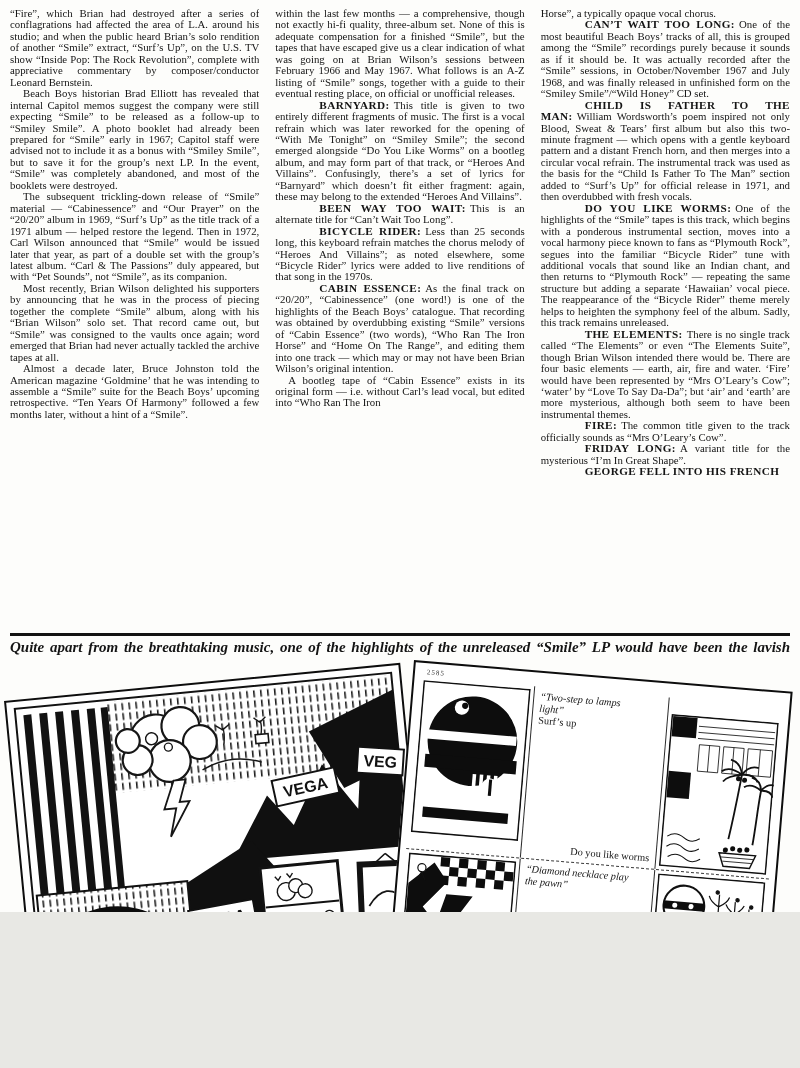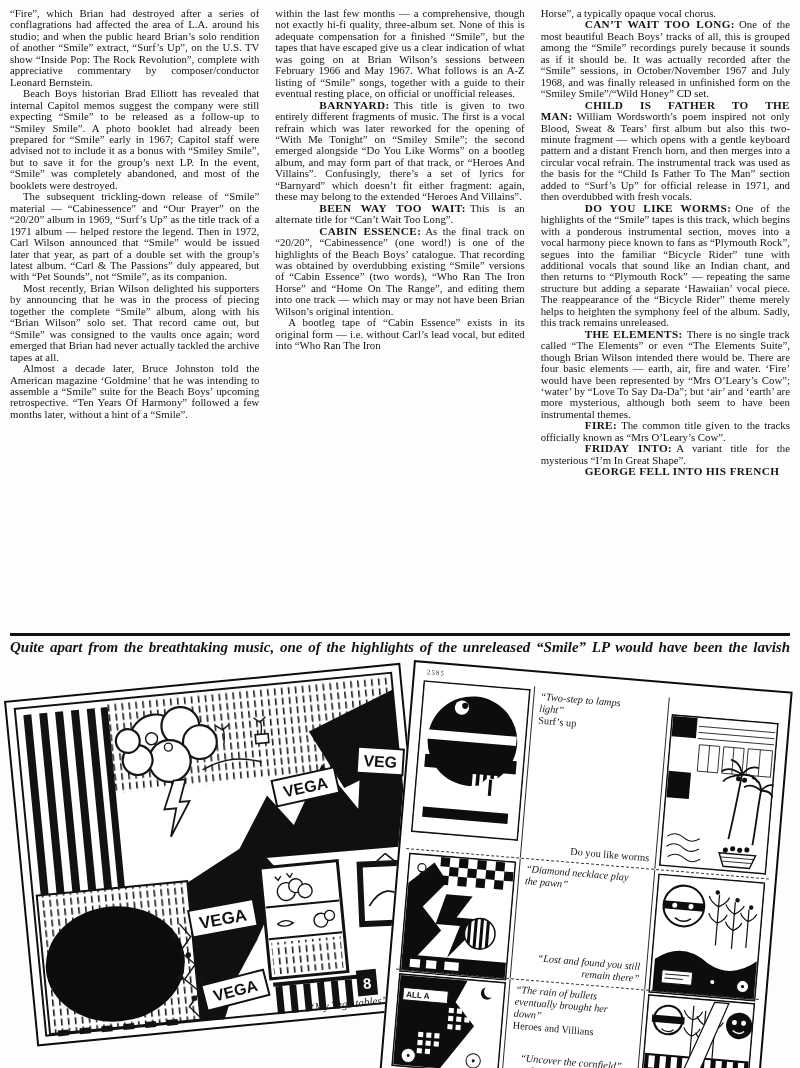--- a/index.html
+++ b/index.html
@@ -1,16 +1,16 @@
 <!DOCTYPE html>
 <html><head>
 <meta charset="utf-8">
 <style>
   html,body{margin:0;padding:0;background:#e8e8e4;}
-  .page{position:relative;width:800px;height:1068px;background:#fdfdfb;overflow:hidden;
+  .page{position:relative;width:800px;height:912px;background:#fdfdfb;overflow:hidden;
         font-family:"Liberation Serif","DejaVu Serif",serif;color:#141414;}
   
   .columns{position:absolute;top:8px;left:10px;width:780px;height:622px;
            display:flex;gap:16px;}
   .col{flex:1 1 0;overflow:hidden;text-align:justify;
        font-size:10.8px;line-height:11.45px;letter-spacing:0px;}
   .col p{margin:0;}
   .col p.indent{text-indent:13px;}
   .lead{font-weight:bold;letter-spacing:.4px;margin-right:4px;font-size:11.2px;padding-left:44px;}
   
@@ -57,31 +57,32 @@
       <p><span>“Fire”, which Brian had destroyed after a series of conflagrations had affected the area of L.A. around his studio; and when the public heard Brian’s solo rendition of another “Smile” extract, “Surf’s Up”, on the U.S. TV show “Inside Pop: The Rock Revolution”, complete with appreciative commentary by composer/conductor Leonard Bernstein.</span></p>
       <p class="indent"><span>Beach Boys historian Brad Elliott has revealed that internal Capitol memos suggest the company were still expecting “Smile” to be released as a follow-up to “Smiley Smile”. A photo booklet had already been prepared for “Smile” early in 1967; Capitol staff were advised not to include it as a bonus with “Smiley Smile”, but to save it for the group’s next LP. In the event, “Smile” was completely abandoned, and most of the booklets were destroyed.</span></p>
       <p class="indent"><span>The subsequent trickling-down release of “Smile” material — “Cabinessence” and “Our Prayer” on the “20/20” album in 1969, “Surf’s Up” as the title track of a 1971 album — helped restore the legend. Then in 1972, Carl Wilson announced that “Smile” would be issued later that year, as part of a double set with the group’s latest album. “Carl &amp; The Passions” duly appeared, but with “Pet Sounds”, not “Smile”, as its companion.</span></p>
       <p class="indent"><span>Most recently, Brian Wilson delighted his supporters by announcing that he was in the process of piecing together the complete “Smile” album, along with his “Brian Wilson” solo set. That record came out, but “Smile” was consigned to the vaults once again; word emerged that Brian had never actually tackled the archive tapes at all.</span></p>
       <p class="indent"><span>Almost a decade later, Bruce Johnston told the American magazine ‘Goldmine’ that he was intending to assemble a “Smile” suite for the Beach Boys’ upcoming retrospective. “Ten Years Of Harmony” followed a few months later, without a hint of a “Smile”.</span></p>
     </div>
     <div class="col">
       <p><span>within the last few months — a comprehensive, though not exactly hi-fi quality, three-album set. None of this is adequate compensation for a finished “Smile”, but the tapes that have escaped give us a clear indication of what was going on at Brian Wilson’s sessions between February 1966 and May 1967. What follows is an A-Z listing of “Smile” songs, together with a guide to their eventual resting place, on official or unofficial releases.</span></p>
       <p><b class="lead">BARNYARD:</b><span>This title is given to two entirely different fragments of music. The first is a vocal refrain which was later reworked for the opening of “With Me Tonight” on “Smiley Smile”; the second emerged alongside “Do You Like Worms” on a bootleg album, and may form part of that track, or “Heroes And Villains”. Confusingly, there’s a set of lyrics for “Barnyard” which doesn’t fit either fragment: again, these may belong to the extended “Heroes And Villains”.</span></p>
       <p><b class="lead">BEEN WAY TOO WAIT:</b><span>This is an alternate title for “Can’t Wait Too Long”.</span></p>
+      <p><b class="lead">BICYCLE RIDER:</b><span>Less than 25 seconds long, this keyboard refrain matches the chorus melody of “Heroes And Villains”; as noted elsewhere, some “Bicycle Rider” lyrics were added to live renditions of that song in the 1970s.</span></p>
       <p><b class="lead">CABIN ESSENCE:</b><span>As the final track on “20/20”, “Cabinessence” (one word!) is one of the highlights of the Beach Boys’ catalogue. That recording was obtained by overdubbing existing “Smile” versions of “Cabin Essence” (two words), “Who Ran The Iron Horse” and “Home On The Range”, and editing them into one track — which may or may not have been Brian Wilson’s original intention.</span></p>
       <p class="indent"><span>A bootleg tape of “Cabin Essence” exists in its original form — i.e. without Carl’s lead vocal, but edited into “Who Ran The Iron</span></p>
     </div>
     <div class="col">
       <p><span>Horse”, a typically opaque vocal chorus.</span></p>
       <p><b class="lead">CAN’T WAIT TOO LONG:</b><span>One of the most beautiful Beach Boys’ tracks of all, this is grouped among the “Smile” recordings purely because it sounds as if it should be. It was actually recorded after the “Smile” sessions, in October/November 1967 and July 1968, and was finally released in unfinished form on the “Smiley Smile”/“Wild Honey” CD set.</span></p>
       <p><b class="lead">CHILD IS FATHER TO THE MAN:</b><span>William Wordsworth’s poem inspired not only Blood, Sweat &amp; Tears’ first album but also this two-minute fragment — which opens with a gentle keyboard pattern and a distant French horn, and then merges into a circular vocal refrain. The instrumental track was used as the basis for the “Child Is Father To The Man” section added to “Surf’s Up” for official release in 1971, and then overdubbed with fresh vocals.</span></p>
       <p><b class="lead">DO YOU LIKE WORMS:</b><span>One of the highlights of the “Smile” tapes is this track, which begins with a ponderous instrumental section, moves into a vocal harmony piece known to fans as “Plymouth Rock”, segues into the familiar “Bicycle Rider” tune with additional vocals that sound like an Indian chant, and then returns to “Plymouth Rock” — repeating the same structure but adding a separate ‘Hawaiian’ vocal piece. The reappearance of the “Bicycle Rider” theme merely helps to heighten the symphony feel of the album. Sadly, this track remains unreleased.</span></p>
       <p><b class="lead">THE ELEMENTS:</b><span>There is no single track called “The Elements” or even “The Elements Suite”, though Brian Wilson intended there would be. There are four basic elements — earth, air, fire and water. ‘Fire’ would have been represented by “Mrs O’Leary’s Cow”; ‘water’ by “Love To Say Da-Da”; but ‘air’ and ‘earth’ are more mysterious, although both seem to have been instrumental themes.</span></p>
-      <p><b class="lead">FIRE:</b><span>The common title given to the tracks officially known as “Mrs O’Leary’s Cow”.</span></p>
-      <p><b class="lead">FRIDAY INTO:</b><span>A variant title for the mysterious “I’m In Great Shape”.</span></p>
+      <p><b class="lead">FIRE:</b><span>The common title given to the track officially sounds as “Mrs O’Leary’s Cow”.</span></p>
+      <p><b class="lead">FRIDAY LONG:</b><span>A variant title for the mysterious “I’m In Great Shape”.</span></p>
       <p><b class="lead">GEORGE FELL INTO HIS FRENCH</b><span></span></p>
     </div>
   </div>
 
   <div class="rule"></div>
   <div class="page-caption">Quite apart from the breathtaking music, one of the highlights of the unreleased “Smile” LP would have been the lavish booklet illustrations.</div>
 
   <div class="art">
 
     <div class="panel left">

